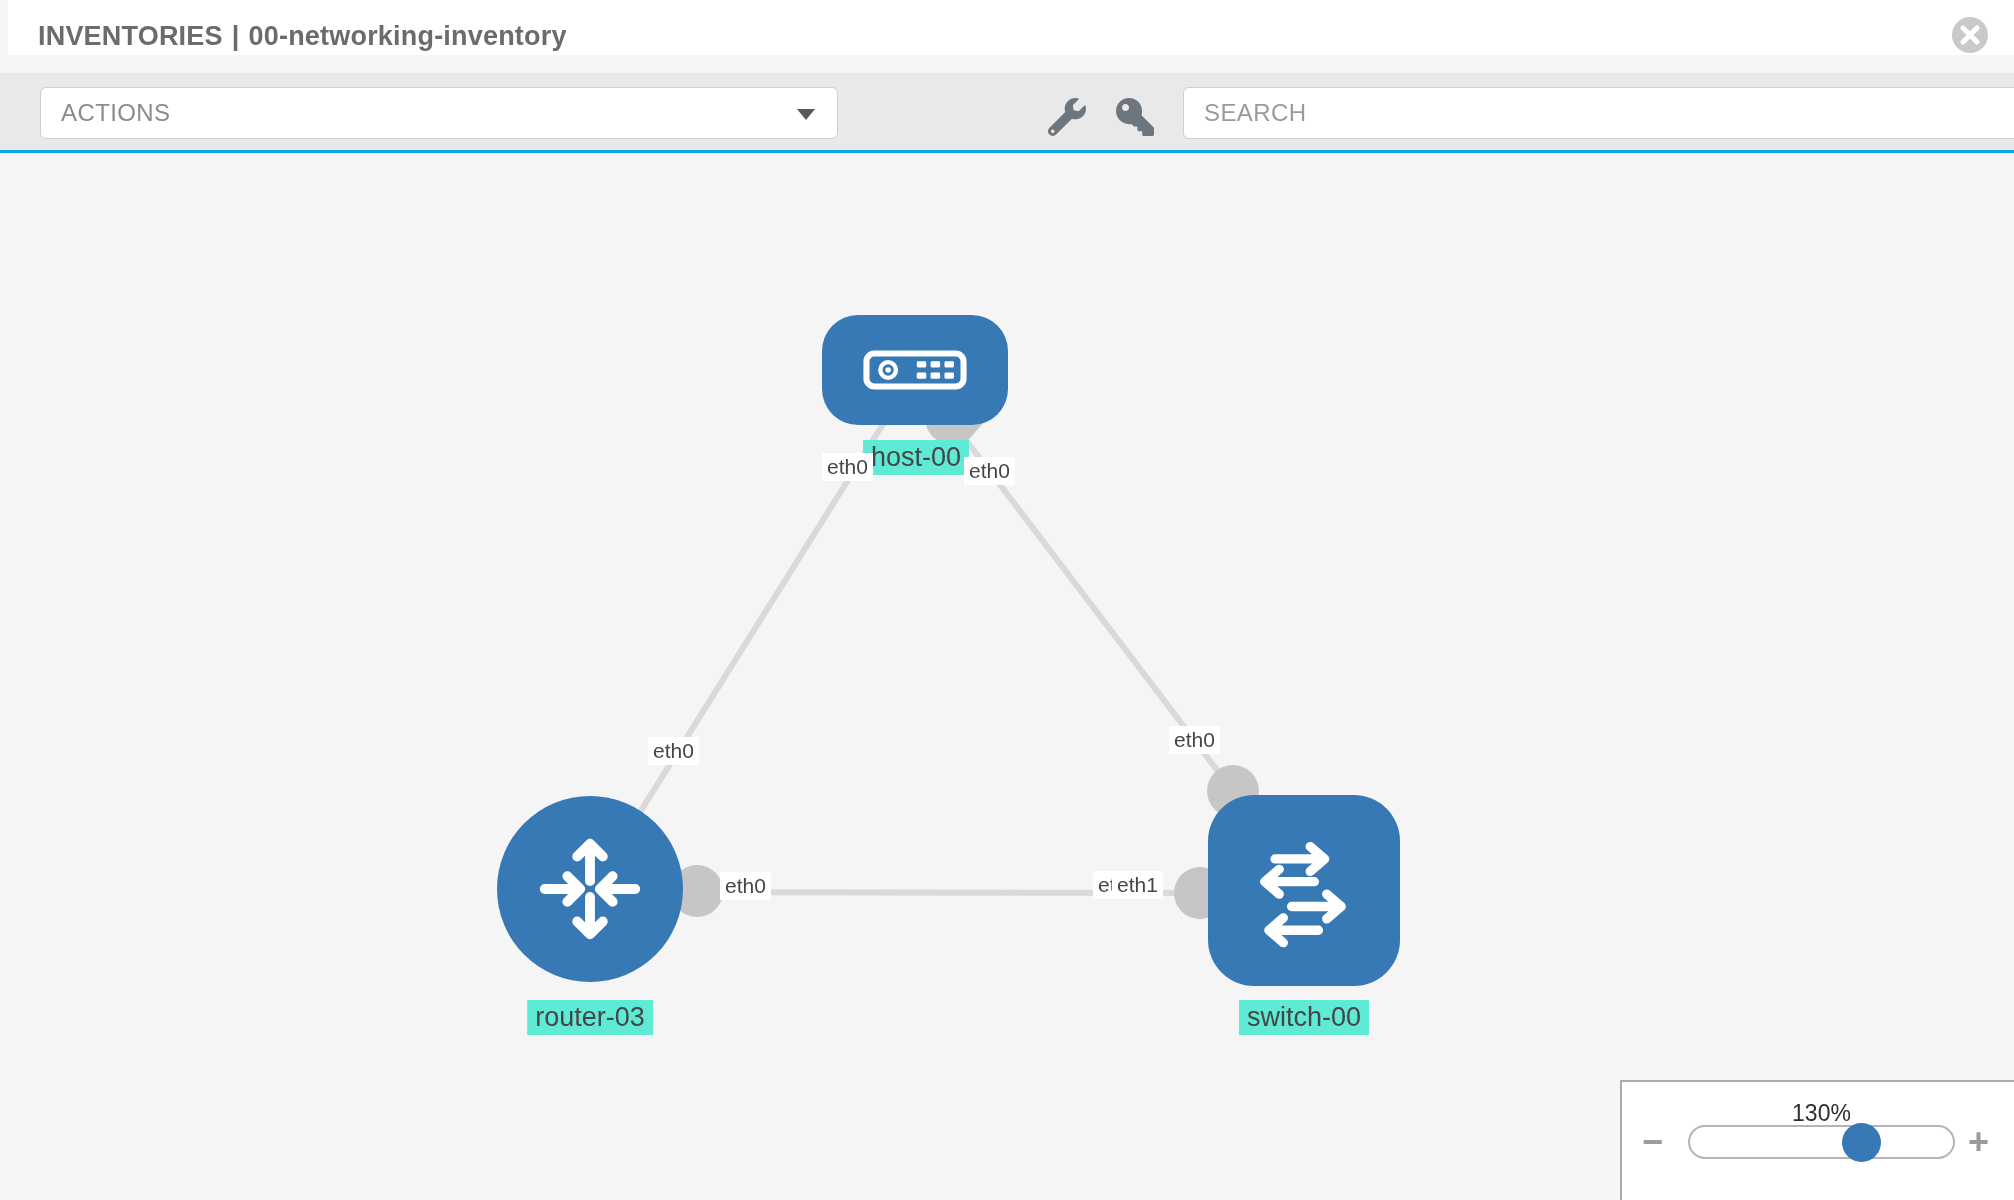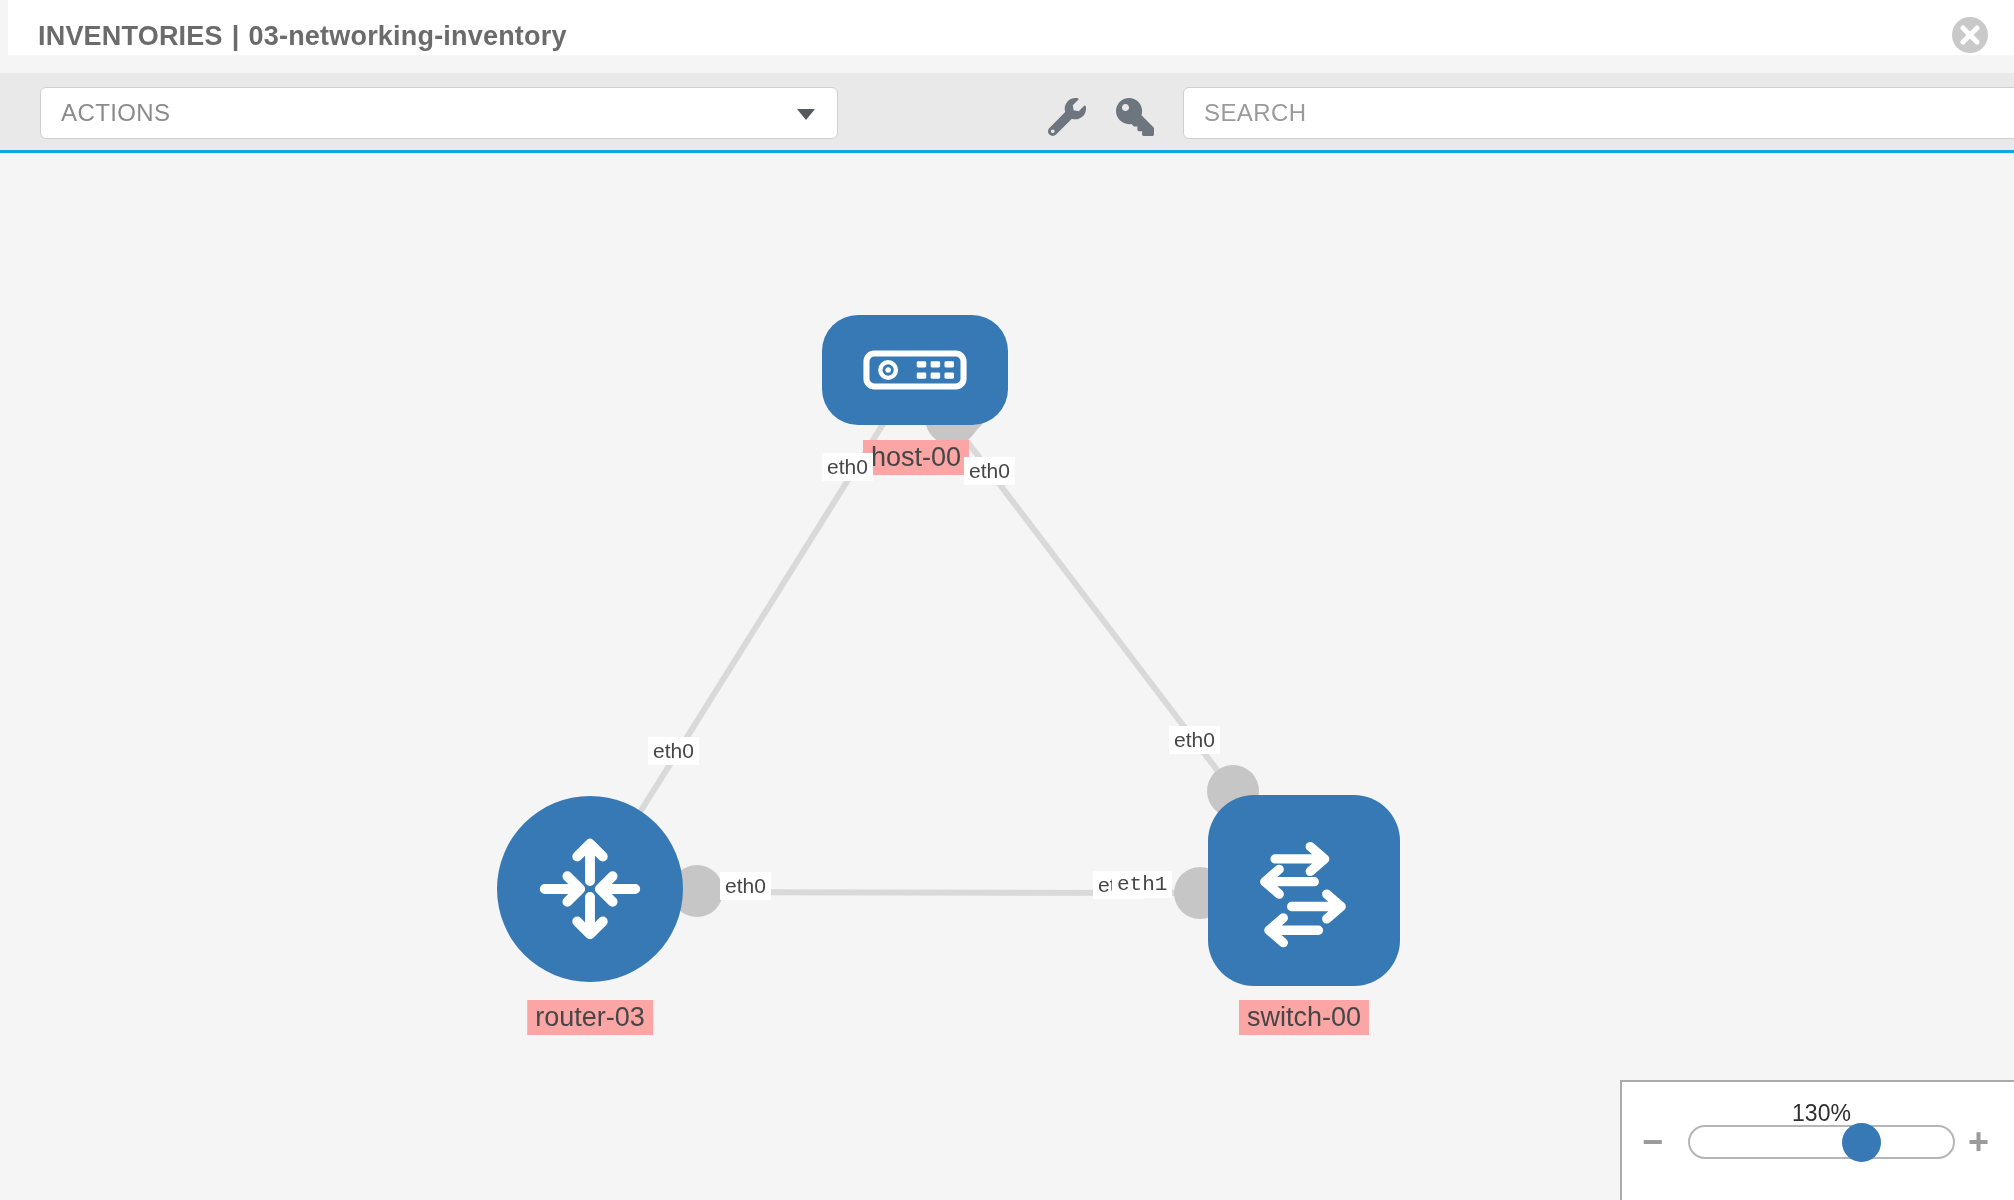--- a/index.html
+++ b/index.html
@@ -53,21 +53,21 @@
   }
   .links-svg{position:absolute;left:0;top:0;z-index:1;}
 
   .node{position:absolute;background:#3779b5;z-index:2;display:flex;align-items:center;justify-content:center;}
   .node-host{left:822px;top:159px;width:186px;height:110px;border-radius:36px;}
   .node-router{left:497px;top:640px;width:186px;height:186px;border-radius:50%;}
   .node-switch{left:1208px;top:639px;width:192px;height:191px;border-radius:46px;}
 
   .node-label{
     position:absolute;z-index:3;transform:translateX(-50%);
-    background:#fca5a5;color:#464646;font-size:27px;
+    background:#5eead4;color:#464646;font-size:27px;
     padding:2px 8px;white-space:nowrap;
   }
   .if-label{
     position:absolute;z-index:3;
     background:#ffffff;color:#464646;font-size:21px;
     padding:2px 5px;white-space:nowrap;
   }
 
   
   .zoom-panel{
@@ -96,21 +96,21 @@
 </style>
 </head>
 <body>
 
 <div class="app">
 
   <div class="header">
     <div class="title">
       <span>INVENTORIES</span>
       <span>|</span>
-      <span>03-networking-inventory</span>
+      <span>00-networking-inventory</span>
     </div>
     <div class="close-btn">
       <svg width="20" height="20" viewBox="0 0 20 20">
         <line x1="3" y1="3" x2="17" y2="17" stroke="#ffffff" stroke-width="5" stroke-linecap="round"></line>
         <line x1="17" y1="3" x2="3" y2="17" stroke="#ffffff" stroke-width="5" stroke-linecap="round"></line>
       </svg>
     </div>
   </div>
 
   <div class="toolbar">
@@ -189,21 +189,21 @@
     <div class="node-label" style="left:916px;top:284px;">host-00</div>
     <div class="node-label" style="left:590px;top:844px;">router-03</div>
     <div class="node-label" style="left:1304px;top:844px;">switch-00</div>
 
     <div class="if-label" style="left:822px;top:297px;">eth0</div>
     <div class="if-label" style="left:964px;top:301px;">eth0</div>
     <div class="if-label" style="left:648px;top:581px;">eth0</div>
     <div class="if-label" style="left:1169px;top:570px;">eth0</div>
     <div class="if-label" style="left:720px;top:716px;">eth0</div>
     <div class="if-label" style="left:1093px;top:715px;">eth0</div>
-    <div class="if-label" style="left:1112px;top:715px;font-family:Liberation Mono, monospace;">eth1</div>
+    <div class="if-label" style="left:1112px;top:715px;">eth1</div>
 
     <div class="zoom-panel">
       <div class="zoom-level">130%</div>
       <div class="zoom-minus">−</div>
       <div class="slider-track"></div>
       <div class="slider-thumb"></div>
       <div class="zoom-plus">+</div>
     </div>
 
   </div>

